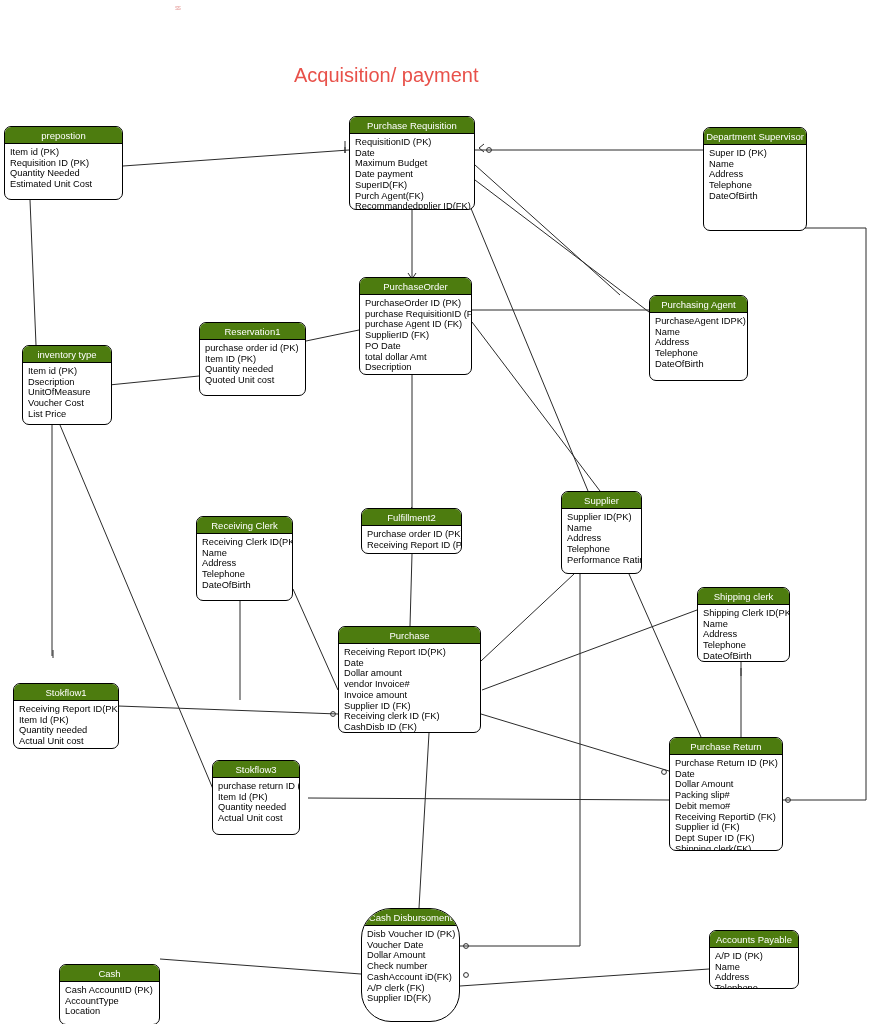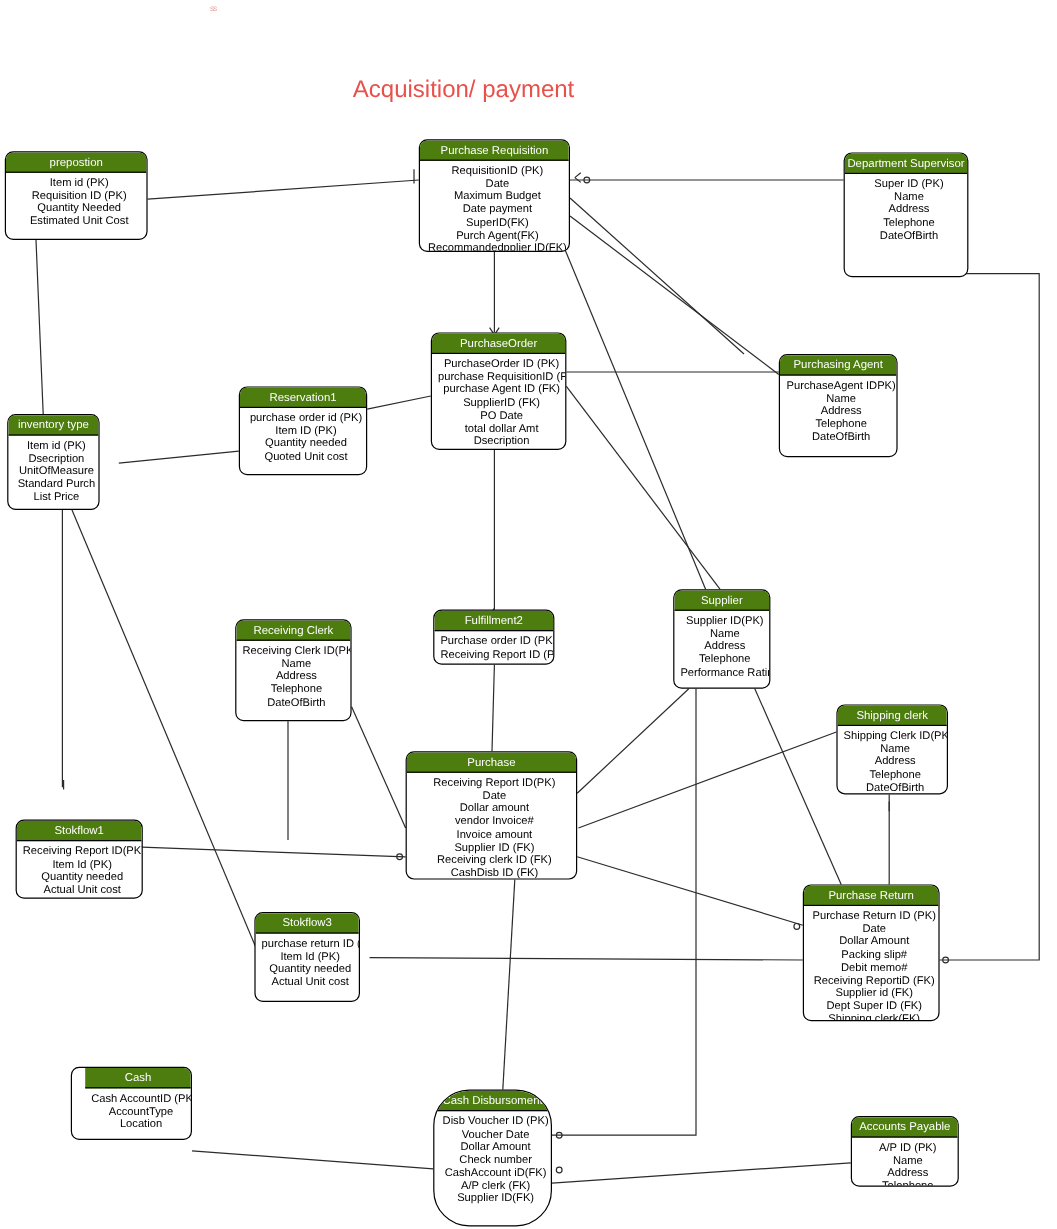--- a/index.html
+++ b/index.html
@@ -7,21 +7,21 @@
        font-family:"Liberation Sans","DejaVu Sans",sans-serif;}
   #canvas{position:absolute;left:0;top:0;width:881px;height:1024px;}
   #edges{position:absolute;left:0;top:0;width:881px;height:1024px;pointer-events:none;}
   .title{position:absolute;color:#e8514a;font-size:20px;white-space:nowrap;}
   .mark{position:absolute;color:#e8a9a6;font-size:7px;letter-spacing:-1px;}
   .entity{position:absolute;border:1.4px solid #000;border-radius:7px;
           background:#ffffff;box-sizing:border-box;overflow:hidden;}
   .ent-head{background:#4d7c0f;color:#ffffff;font-size:9.5px;text-align:center;
             padding:2.5px 0 2.5px 0;border-bottom:1.2px solid #000;
             white-space:nowrap;font-weight:normal;}
-  .ent-body{padding:3px 0 3px 5px;text-align:center;}
+  .ent-body{padding:3px 0 3px 5px;}
   .attr{font-size:9.3px;color:#000;line-height:10.7px;white-space:nowrap;}
 </style>
 </head>
 <body>
 
 <div id="canvas">
 
   <span class="mark" style="left:175px;top:4px;">ss</span>
 
   <span class="title" style="left:294px;top:64px;">Acquisition/ payment</span>
@@ -130,27 +130,27 @@
       </div>
       <div class="entity" style="left: 199px; top: 322px; width: 107px; height: 74px;">
         <div class="ent-head">Reservation1</div>
         <div class="ent-body">
           <div class="attr">purchase order id (PK)</div>
           <div class="attr">Item ID (PK)</div>
           <div class="attr">Quantity needed</div>
           <div class="attr">Quoted Unit cost</div>
         </div>
       </div>
-      <div class="entity" style="left: 6px; top: 345px; width: 77px; height: 80px;">
+      <div class="entity" style="left: 22px; top: 345px; width: 90px; height: 80px;">
         <div class="ent-head">inventory type</div>
         <div class="ent-body">
           <div class="attr">Item id (PK)</div>
           <div class="attr">Dsecription</div>
           <div class="attr">UnitOfMeasure</div>
-          <div class="attr">Standard Purch</div>
+          <div class="attr">Voucher Cost</div>
           <div class="attr">List Price</div>
         </div>
       </div>
       <div class="entity" style="left: 561px; top: 491px; width: 81px; height: 83px;">
         <div class="ent-head">Supplier</div>
         <div class="ent-body">
           <div class="attr">Supplier ID(PK)</div>
           <div class="attr">Name</div>
           <div class="attr">Address</div>
           <div class="attr">Telephone</div>
@@ -234,21 +234,21 @@
         <div class="ent-body">
           <div class="attr">Disb Voucher ID (PK)</div>
           <div class="attr">Voucher Date</div>
           <div class="attr">Dollar Amount</div>
           <div class="attr">Check number</div>
           <div class="attr">CashAccount iD(FK)</div>
           <div class="attr">A/P clerk (FK)</div>
           <div class="attr">Supplier ID(FK)</div>
         </div>
       </div>
-      <div class="entity" style="left: 59px; top: 889px; width: 101px; height: 61px; padding-left: 11px;">
+      <div class="entity" style="left: 59px; top: 964px; width: 101px; height: 61px;">
         <div class="ent-head">Cash</div>
         <div class="ent-body">
           <div class="attr">Cash AccountID (PK)</div>
           <div class="attr">AccountType</div>
           <div class="attr">Location</div>
         </div>
       </div>
       <div class="entity" style="left: 709px; top: 930px; width: 90px; height: 59px;">
         <div class="ent-head">Accounts Payable</div>
         <div class="ent-body">

